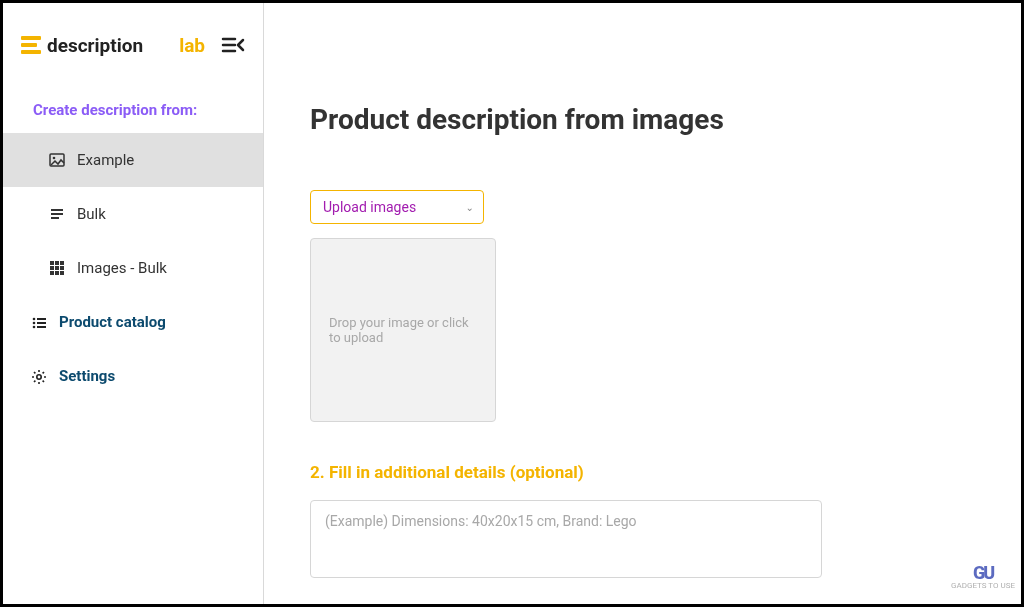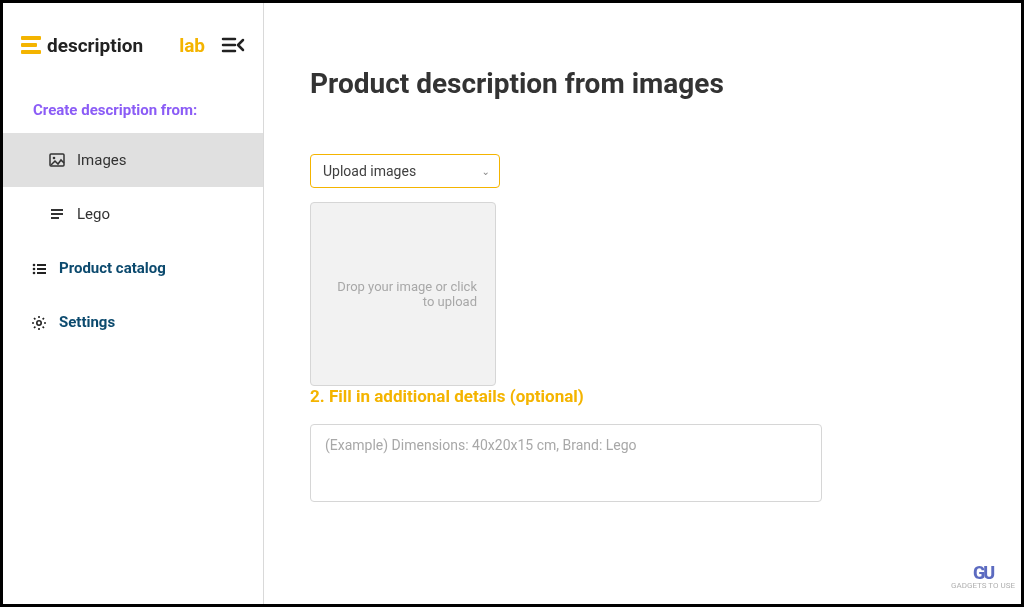--- a/index.html
+++ b/index.html
@@ -101,21 +101,21 @@
     }
     .nav-icon {
       width: 16px;
       height: 16px;
       display: inline-flex;
       align-items: center;
       justify-content: center;
     }
     .main {
       flex: 1;
-      padding: 64px 40px 40px 46px;
+      padding: 100px 40px 40px 46px;
       overflow-y: auto;
     }
     .page-title {
       font-size: 28px;
       font-weight: 700;
       color: #333;
       margin-bottom: 54px;
     }
     .step-heading {
       font-size: 17px;
@@ -126,24 +126,24 @@
     .select-wrap {
       position: relative;
       display: inline-block;
       margin-bottom: 14px;
     }
     .select {
       border: 1px solid #f4b400;
       border-radius: 4px;
       padding: 8px 34px 8px 12px;
       font-size: 14px;
-      color: #404040;
+      color: #a21caf;
       background: #fff;
       cursor: pointer;
-      width: 190px;
+      width: 174px;
       display: flex;
       align-items: center;
       justify-content: space-between;
     }
     .select-caret {
       position: absolute;
       right: 10px;
       top: 50%;
       transform: translateY(-50%);
       font-size: 10px;
@@ -151,25 +151,26 @@
     }
     .dropzone {
       width: 186px;
       height: 184px;
       border: 1px solid #d6d6d6;
       border-radius: 4px;
       background: #f2f2f2;
       display: flex;
       align-items: center;
       justify-content: center;
-      text-align: right;
+      text-align: left;
       padding: 18px;
       color: #a8a8a8;
       font-size: 13px;
       cursor: pointer;
+      margin-bottom: 40px;
     }
     .details-input {
       width: 512px;
       height: 78px;
       border: 1px solid #d6d6d6;
       border-radius: 4px;
       padding: 12px 14px;
       font-size: 14px;
       font-family: inherit;
       color: #333;
@@ -223,34 +224,50 @@
     <div class="section-label">Create description from:</div>
 
     <div class="nav-item active">
       <span class="nav-icon">
         <svg width="16" height="16" viewBox="0 0 16 16">
           <rect x="1" y="2" width="14" height="12" rx="1" fill="none" stroke="#333" stroke-width="1.5"></rect>
           <circle cx="5" cy="6" r="1.3" fill="#333"></circle>
           <polyline points="2,13 6,9 9,12 12,8 15,11" fill="none" stroke="#333" stroke-width="1.5"></polyline>
         </svg>
       </span>
-      <span>Images</span>
+      <span>Example</span>
     </div>
 
     <div class="nav-item">
       <span class="nav-icon">
         <svg width="16" height="16" viewBox="0 0 16 16">
           <line x1="2" y1="4" x2="14" y2="4" stroke="#333" stroke-width="2"></line>
           <line x1="2" y1="8" x2="14" y2="8" stroke="#333" stroke-width="2"></line>
           <line x1="2" y1="12" x2="10" y2="12" stroke="#333" stroke-width="2"></line>
         </svg>
       </span>
-      <span>Lego</span>
-    </div>
-
+      <span>Bulk</span>
+    </div>
+
+    <div class="nav-item">
+      <span class="nav-icon">
+        <svg width="16" height="16" viewBox="0 0 16 16">
+          <rect x="1" y="1" width="4" height="4" fill="#333"></rect>
+          <rect x="6" y="1" width="4" height="4" fill="#333"></rect>
+          <rect x="11" y="1" width="4" height="4" fill="#333"></rect>
+          <rect x="1" y="6" width="4" height="4" fill="#333"></rect>
+          <rect x="6" y="6" width="4" height="4" fill="#333"></rect>
+          <rect x="11" y="6" width="4" height="4" fill="#333"></rect>
+          <rect x="1" y="11" width="4" height="4" fill="#333"></rect>
+          <rect x="6" y="11" width="4" height="4" fill="#333"></rect>
+          <rect x="11" y="11" width="4" height="4" fill="#333"></rect>
+        </svg>
+      </span>
+      <span>Images - Bulk</span>
+    </div>
 
     <div class="nav-parent">
       <span class="nav-icon">
         <svg width="16" height="16" viewBox="0 0 16 16">
           <circle cx="3" cy="4" r="1.3" fill="#222"></circle>
           <line x1="6" y1="4" x2="15" y2="4" stroke="#222" stroke-width="2"></line>
           <circle cx="3" cy="8" r="1.3" fill="#222"></circle>
           <line x1="6" y1="8" x2="15" y2="8" stroke="#222" stroke-width="2"></line>
           <circle cx="3" cy="12" r="1.3" fill="#222"></circle>
           <line x1="6" y1="12" x2="15" y2="12" stroke="#222" stroke-width="2"></line>

